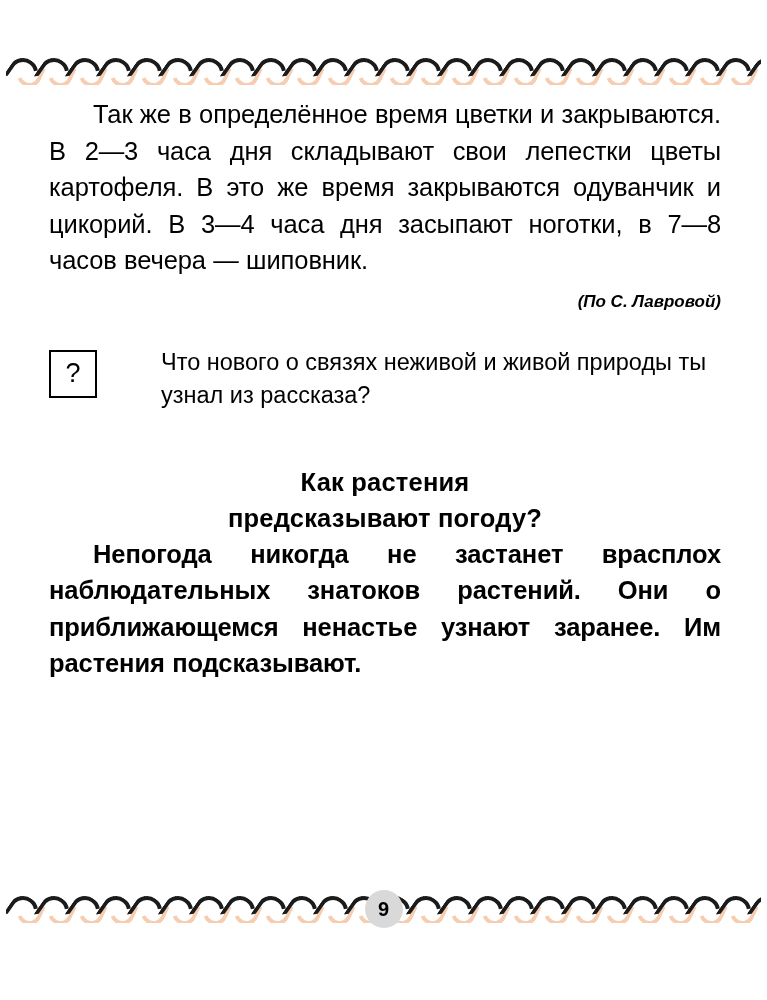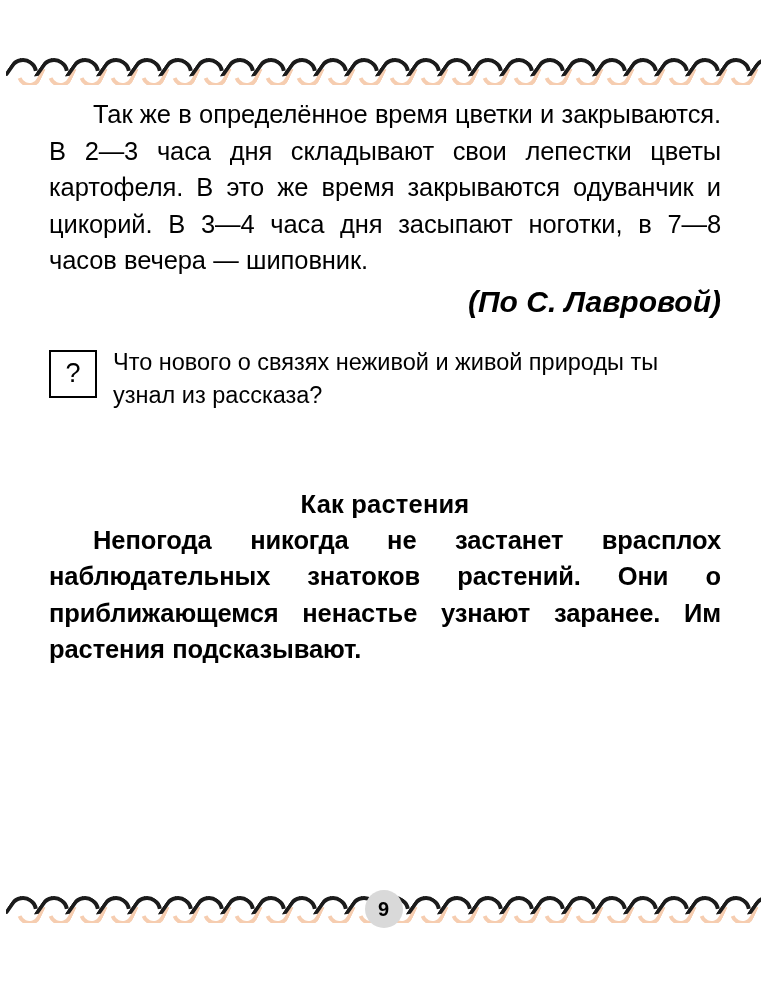--- a/index.html
+++ b/index.html
@@ -90,21 +90,21 @@
     font-size: 25.5px;
     line-height: 36.5px;
     text-align: justify;
     text-indent: 44px;
     letter-spacing: -0.1px;
     word-spacing: 0.4px;
   }
 
   .attribution {
     margin-top: 6px;
-    font-size: 30px;
+    font-size: 17px;
     line-height: 34px;
     font-style: italic;
     font-weight: bold;
     text-align: right;
   }
 
   
   .question-block {
     margin-top: 27px;
     display: flex;
@@ -122,25 +122,26 @@
     justify-content: center;
     font-size: 27px;
     line-height: 1;
     color: #000;
     margin-top: 4px;
   }
   .q-text {
     font-size: 23.5px;
     line-height: 33px;
     max-width: 600px;
+    margin-left: 48px;
   }
 
   
   h2.section-heading {
-    margin: 74px 0 0 0;
+    margin: 52px 0 0 0;
     font-size: 25.5px;
     line-height: 36px;
     font-weight: bold;
     text-align: center;
     letter-spacing: 0.2px;
   }
   h2.section-heading .line2 { display: block; }
 
   .after-heading {
     margin-top: 18px;
@@ -207,20 +208,21 @@
 
     <div class="attribution">(По С. Лавровой)</div>
 
     <div class="question-block">
       <div class="q-icon">?</div>
       <div class="q-text">Что нового о связях неживой и живой природы ты узнал из рассказа?</div>
     </div>
 
     <h2 class="section-heading">
       <span>Как растения</span>
+      <span class="line2">предсказывают погоду?</span>
     </h2>
 
     <p class="body-text after-heading">Непогода никогда не застанет врасплох наблюдательных знатоков растений. Они о приближающемся ненастье узнают заранее. Им растения подсказывают.</p>
 
   </div>
 
   <div class="band band-bottom">
     <div class="band-inner" id="band-bottom-inner">
         <span class="braid-unit"></span>
         <span class="braid-unit"></span>

